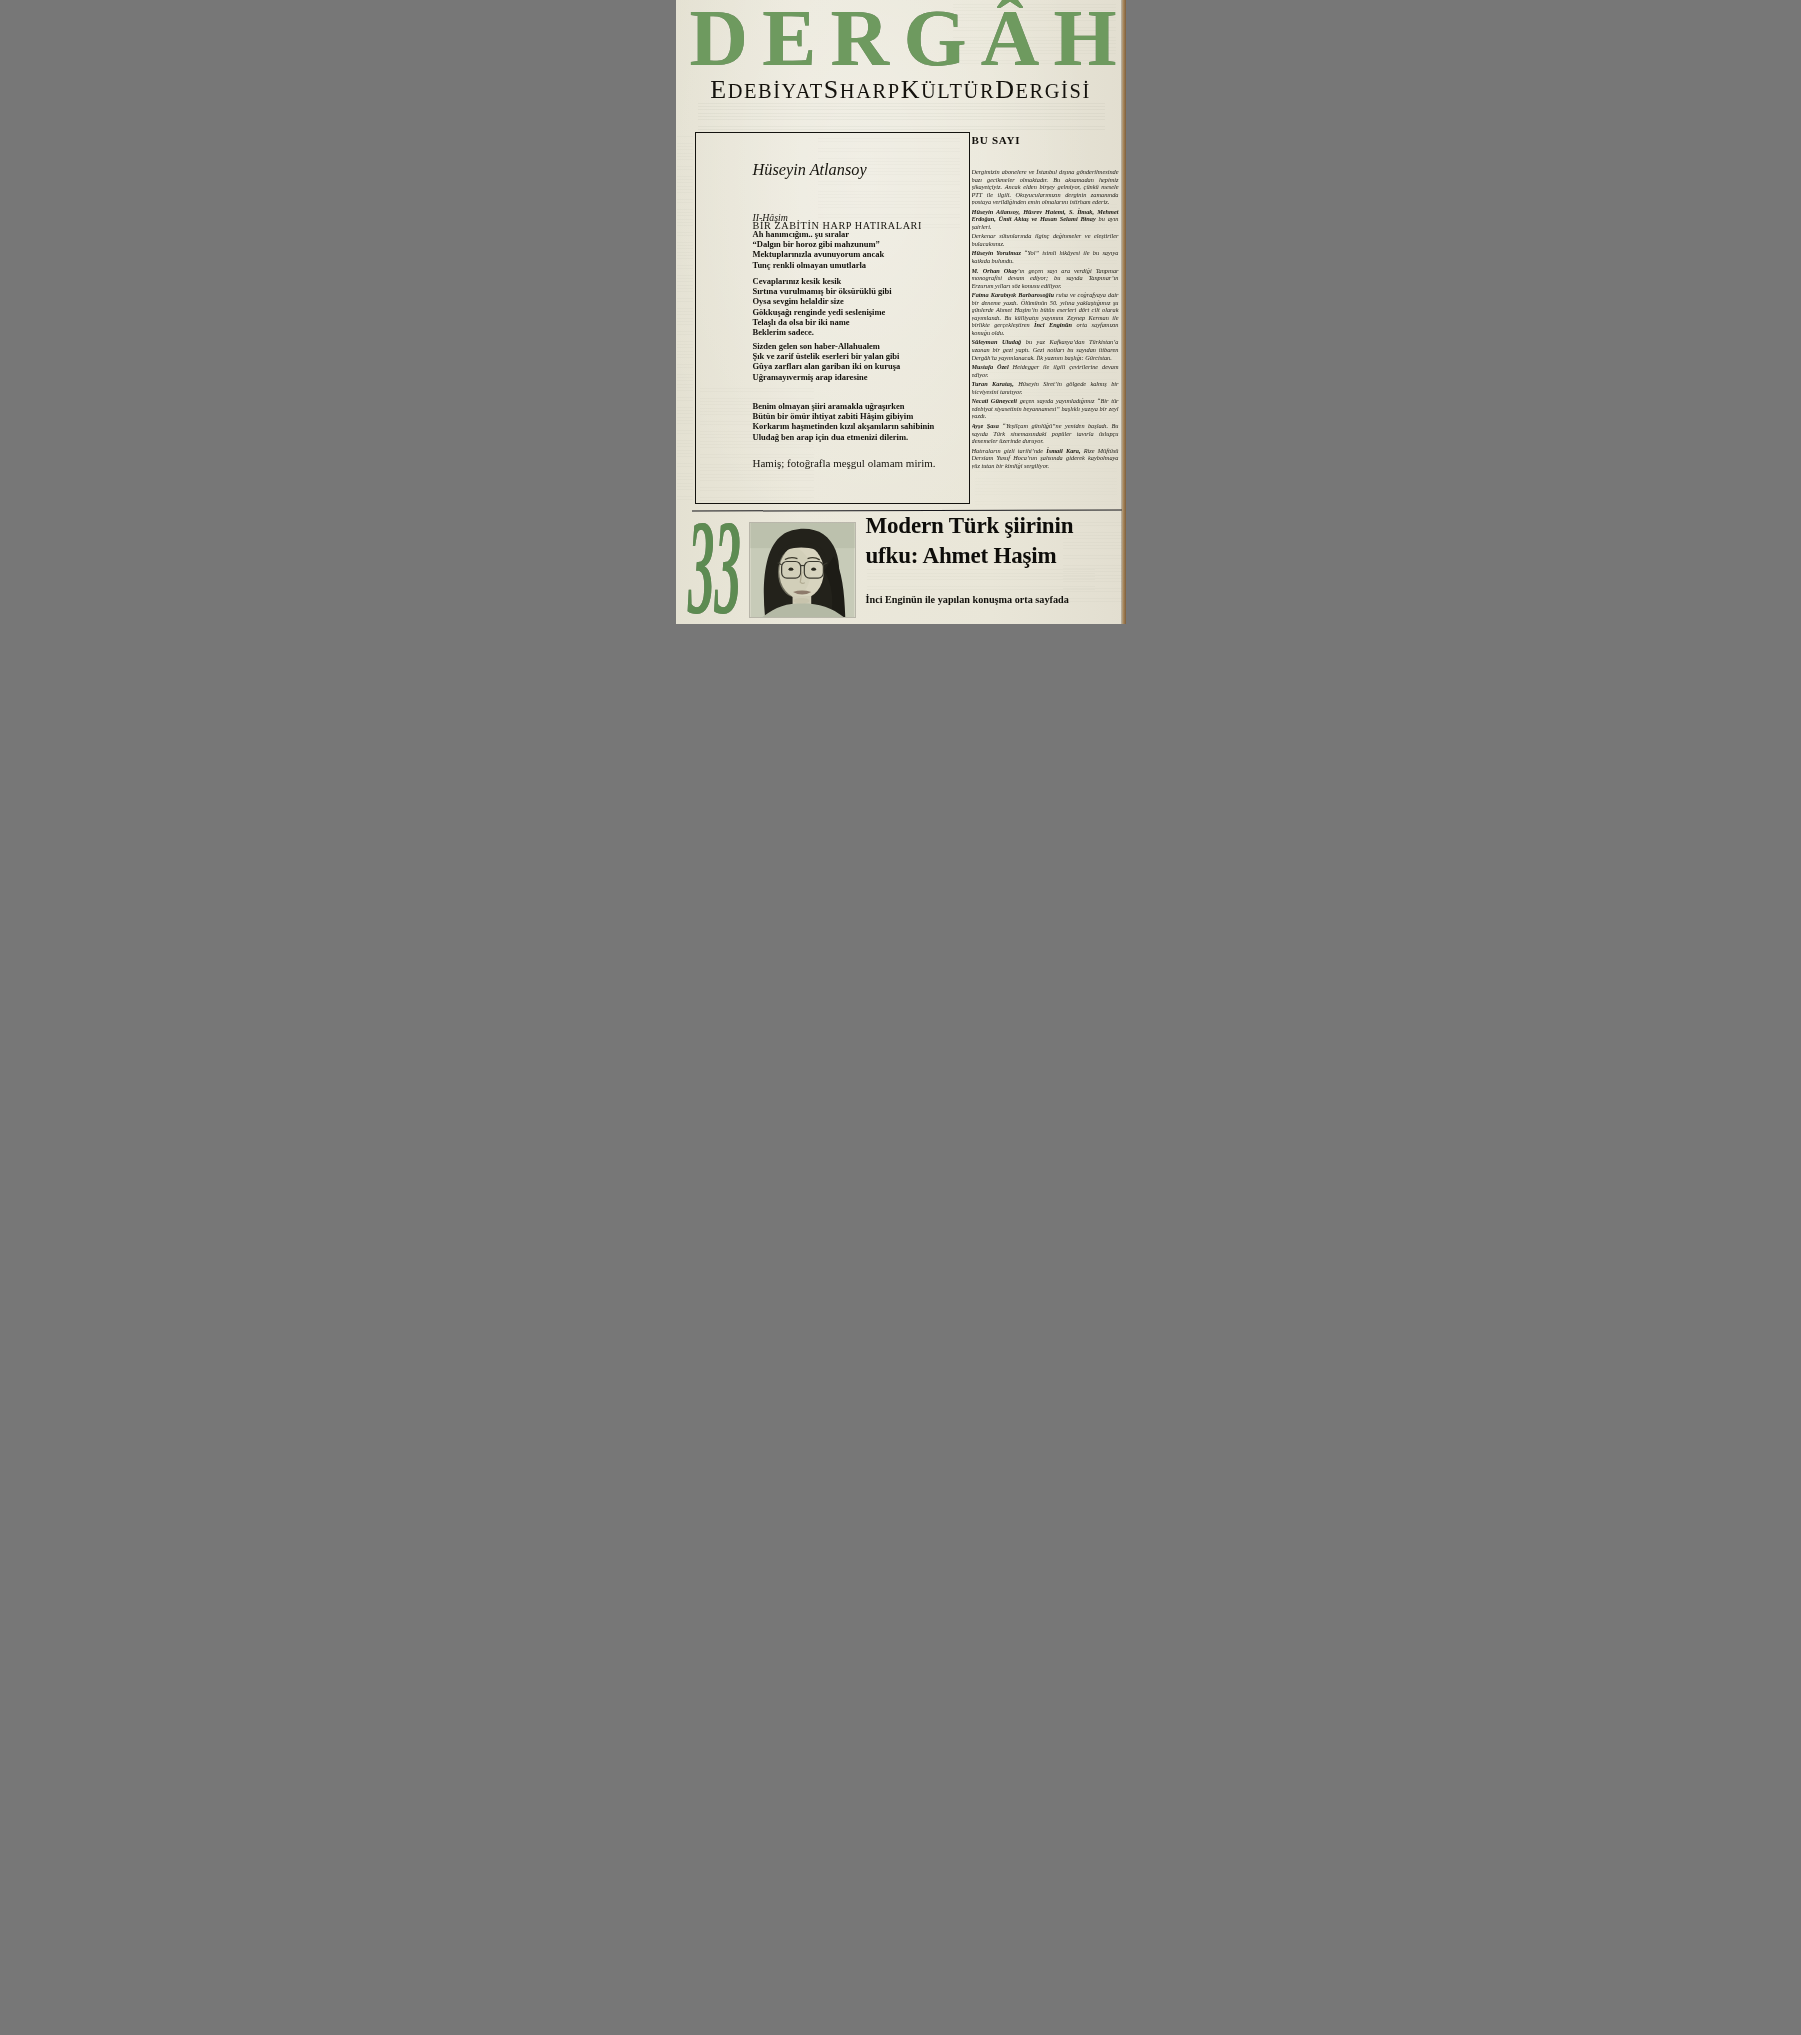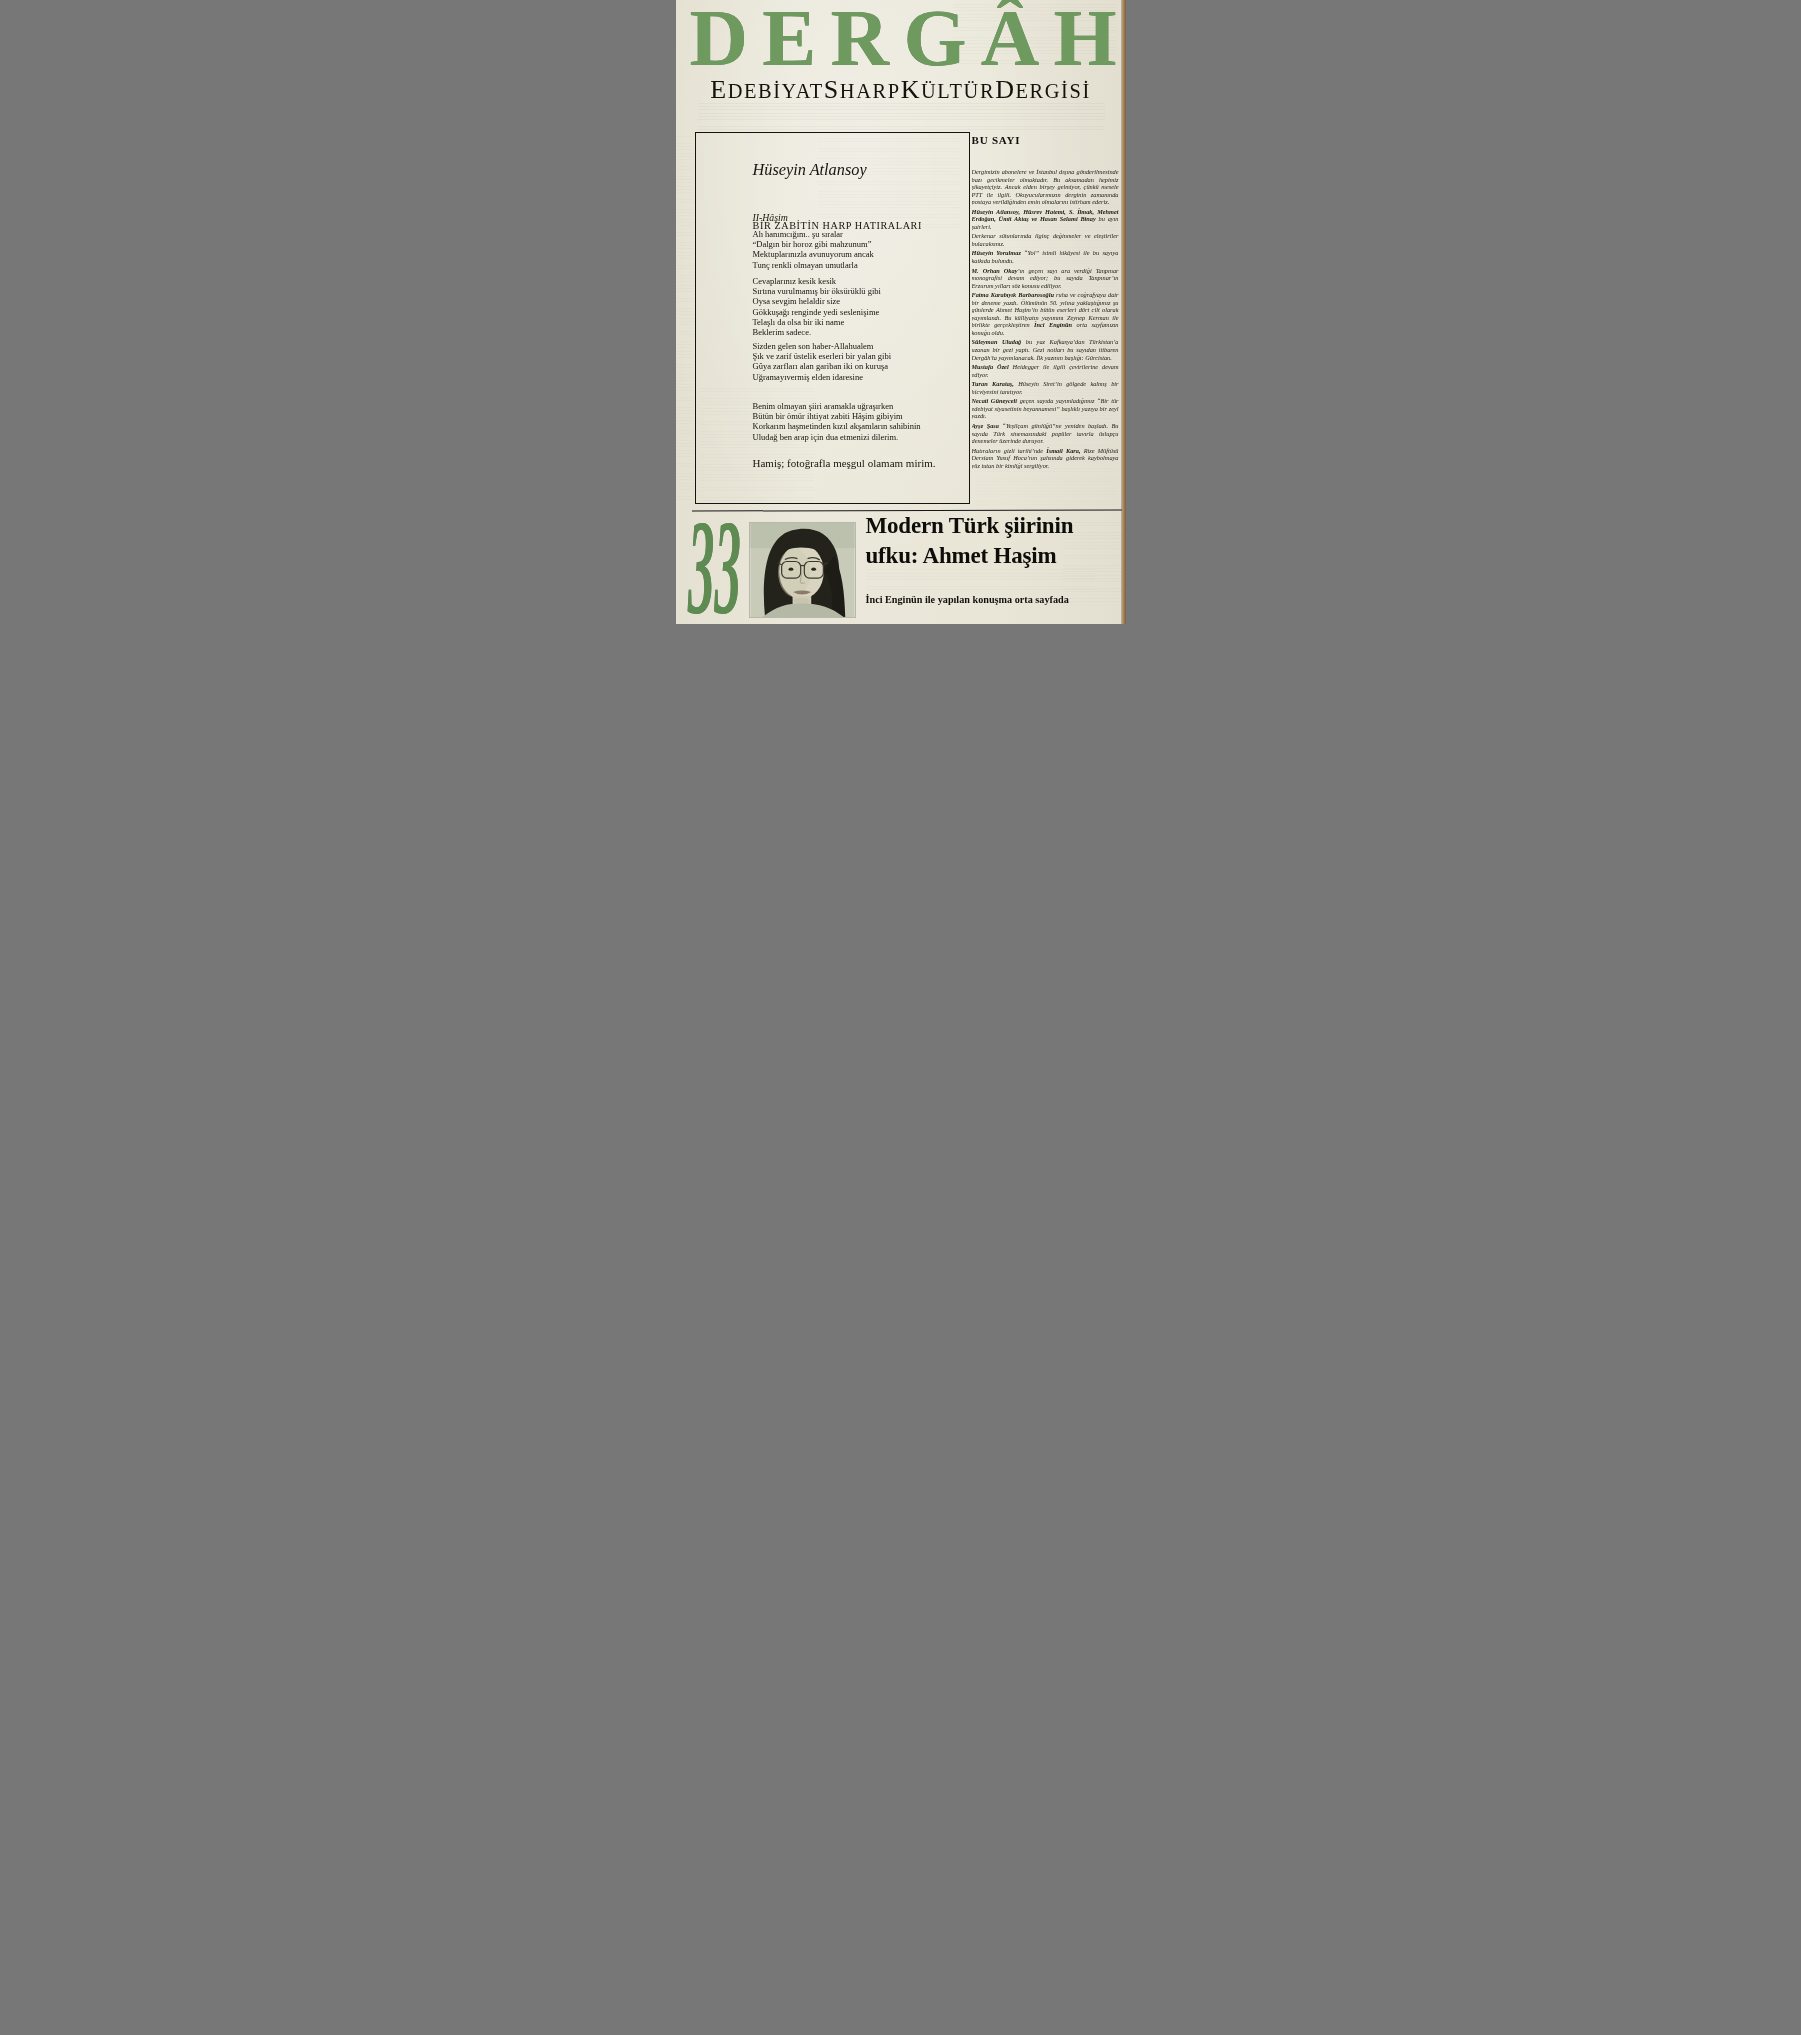--- a/index.html
+++ b/index.html
@@ -36,21 +36,21 @@
     position:absolute;top:77px;left:50%;transform:translateX(-50%);
     white-space:nowrap;font-size:20.4px;letter-spacing:1.6px;color:#14120d;line-height:1;
   }
   .subtitle .init{font-size:26px;}
   
   .poem-box{position:absolute;left:19px;top:132px;width:273px;height:370px;border:1px solid #14130f;}
   .poem-box *{position:absolute;left:57px;}
   .poem-author{top:29px;font-style:italic;font-size:16.3px;line-height:1;}
   .poem-title{top:60px;font-size:10.2px;letter-spacing:0.6px;line-height:1;margin-top:28px;}
   .poem-part{top:80px;font-style:italic;font-size:9.8px;line-height:1;}
-  .stanza{line-height:10.2px;font-size:8.5px;color:#14120d;}
+  .stanza{line-height:10.2px;font-size:8.5px;color:#14120d;font-weight:bold;}
   .stanza div{position:static;}
   .s1{top:96px;} .s2{top:143px;} .s3{top:208px;} .s4{top:268px;}
   .poem-ps{top:324px;font-size:11px;}
   
   .busayi{position:absolute;left:296px;top:134px;width:147px;height:367px;overflow:hidden;}
   .busayi-head{font-weight:bold;font-size:11px;letter-spacing:0.8px;margin:0 0 22px 0;color:#12100c;}
   .busayi p{
     margin:0 0 2px 0;font-style:italic;font-size:6.3px;line-height:1.2;
     text-align:justify;color:#1a1812;
   }
@@ -114,21 +114,21 @@
       <div>Sırtına vurulmamış bir öksürüklü gibi</div>
       <div>Oysa sevgim helaldir size</div>
       <div>Gökkuşağı renginde yedi seslenişime</div>
       <div>Telaşlı da olsa bir iki name</div>
       <div>Beklerim sadece.</div>
     </div>
     <div class="stanza s3">
       <div>Sizden gelen son haber-Allahualem</div>
       <div>Şık ve zarif üstelik eserleri bir yalan gibi</div>
       <div>Gûya zarfları alan gariban iki on kuruşa</div>
-      <div>Uğramayıvermiş elden idaresine</div>
+      <div>Uğramayıvermiş arap idaresine</div>
     </div>
     <div class="stanza s4">
       <div>Benim olmayan şiiri aramakla uğraşırken</div>
       <div>Bütün bir ömür ihtiyat zabiti Hâşim gibiyim</div>
       <div>Korkarım haşmetinden kızıl akşamların sahibinin</div>
       <div>Uludağ ben arap için dua etmenizi dilerim.</div>
     </div>
     <div class="poem-ps">Hamiş; fotoğrafla meşgul olamam mirim.</div>
   </div>
 

